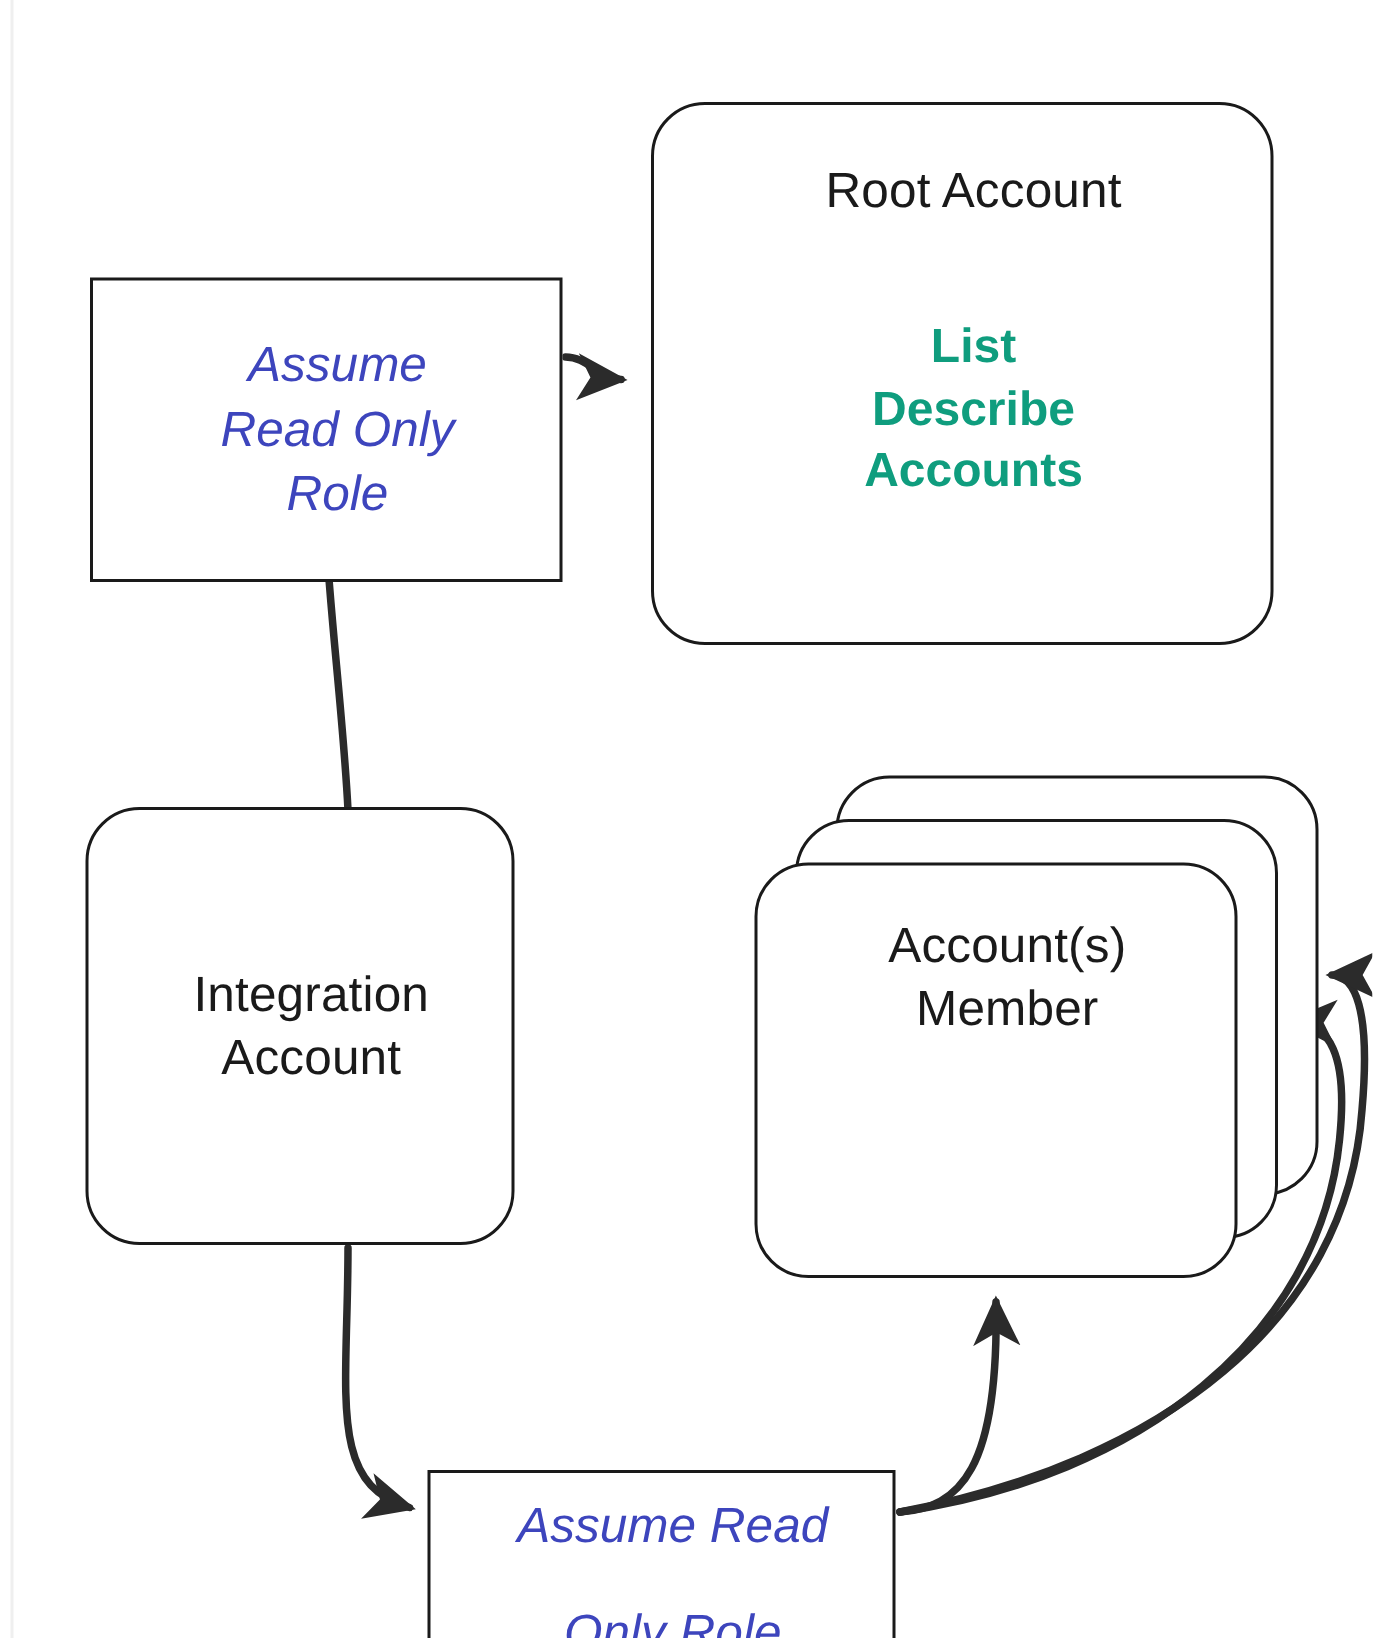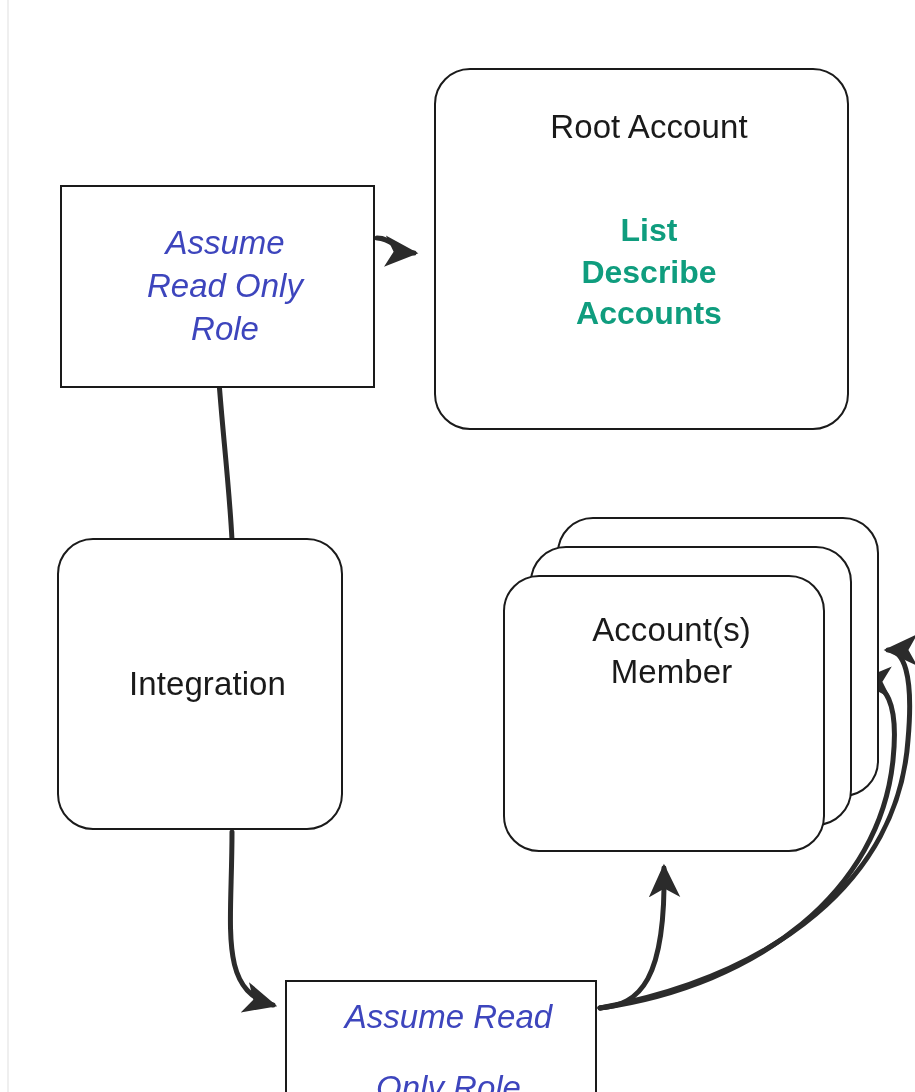--- a/index.html
+++ b/index.html
@@ -136,20 +136,21 @@
   <div class="node rounded" id="node-root">
     <div class="label-plain">Root Account</div>
     <div class="gap"></div>
     <div class="label-bold-teal">List</div>
     <div class="label-bold-teal">Describe</div>
     <div class="label-bold-teal">Accounts</div>
   </div>
 
   <div class="node rounded" id="node-integration">
     <div class="label-plain">Integration</div>
+    <div class="label-plain">Account</div>
   </div>
 
   <div class="stack-shadow" id="stack-back"></div>
   <div class="stack-shadow" id="stack-mid"></div>
 
   <div class="node rounded" id="node-member">
     <div class="label-plain">Account(s)</div>
     <div class="label-plain">Member</div>
     <div class="gap"></div>
   </div>

